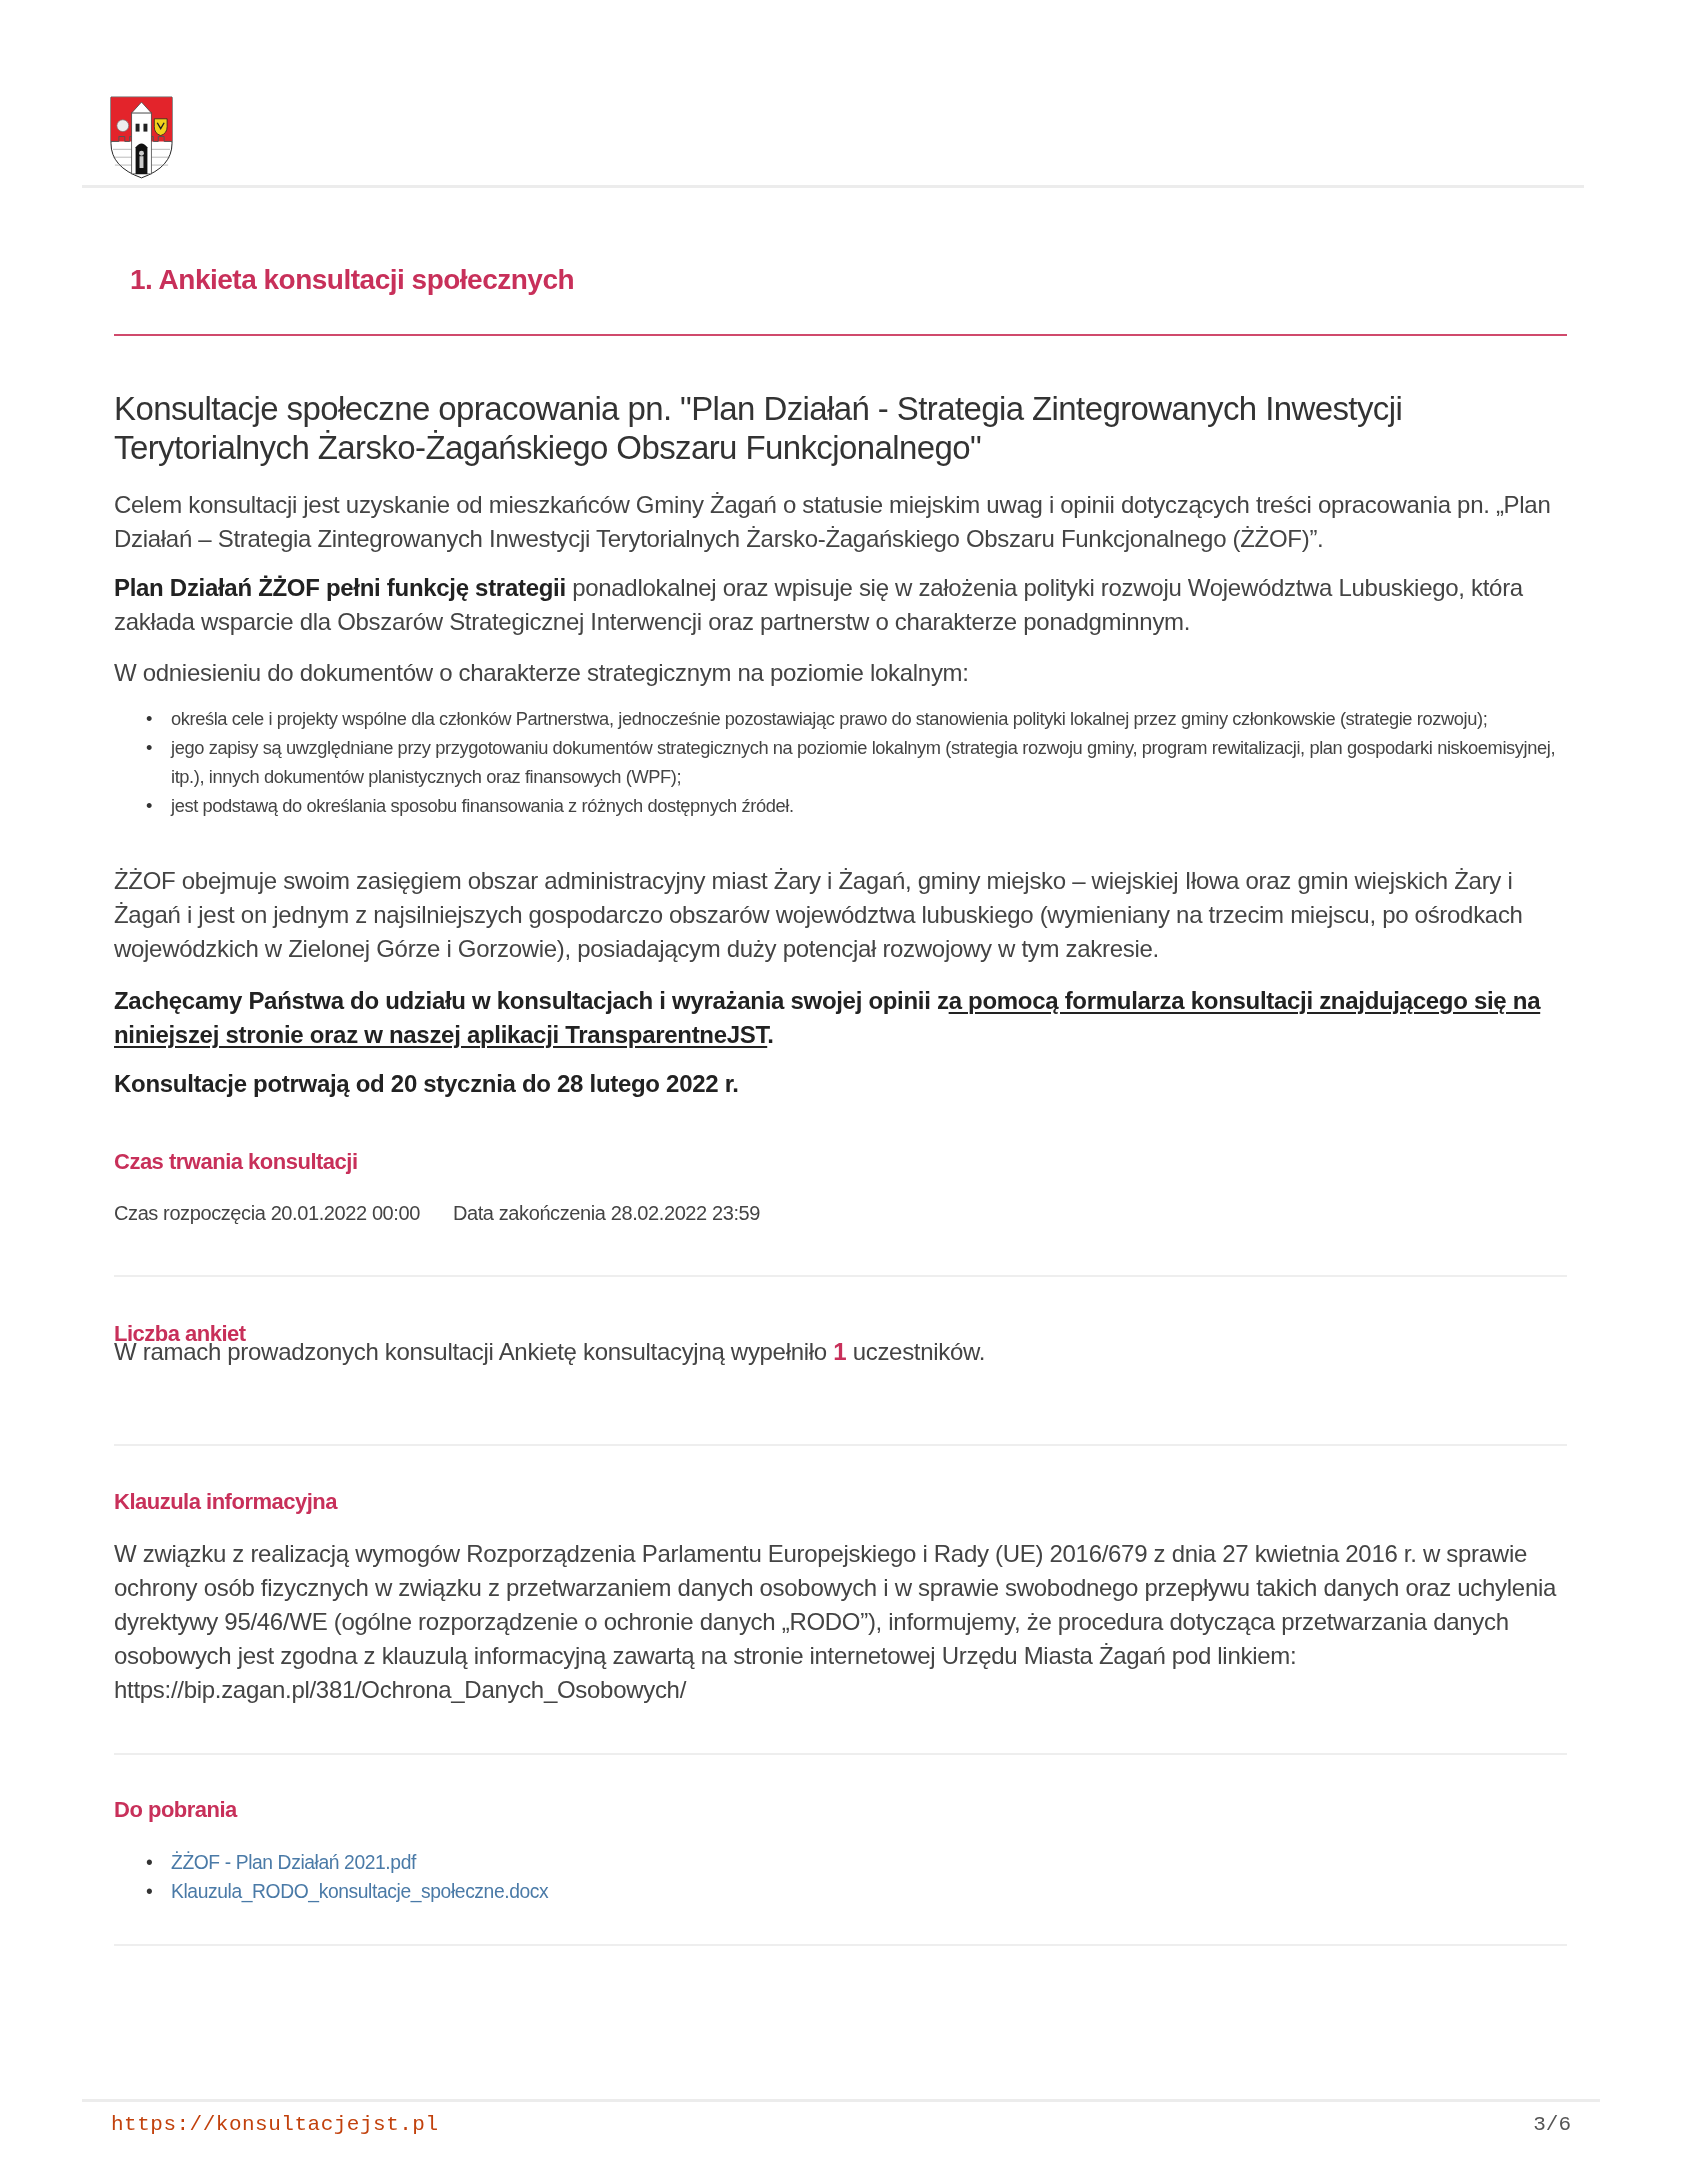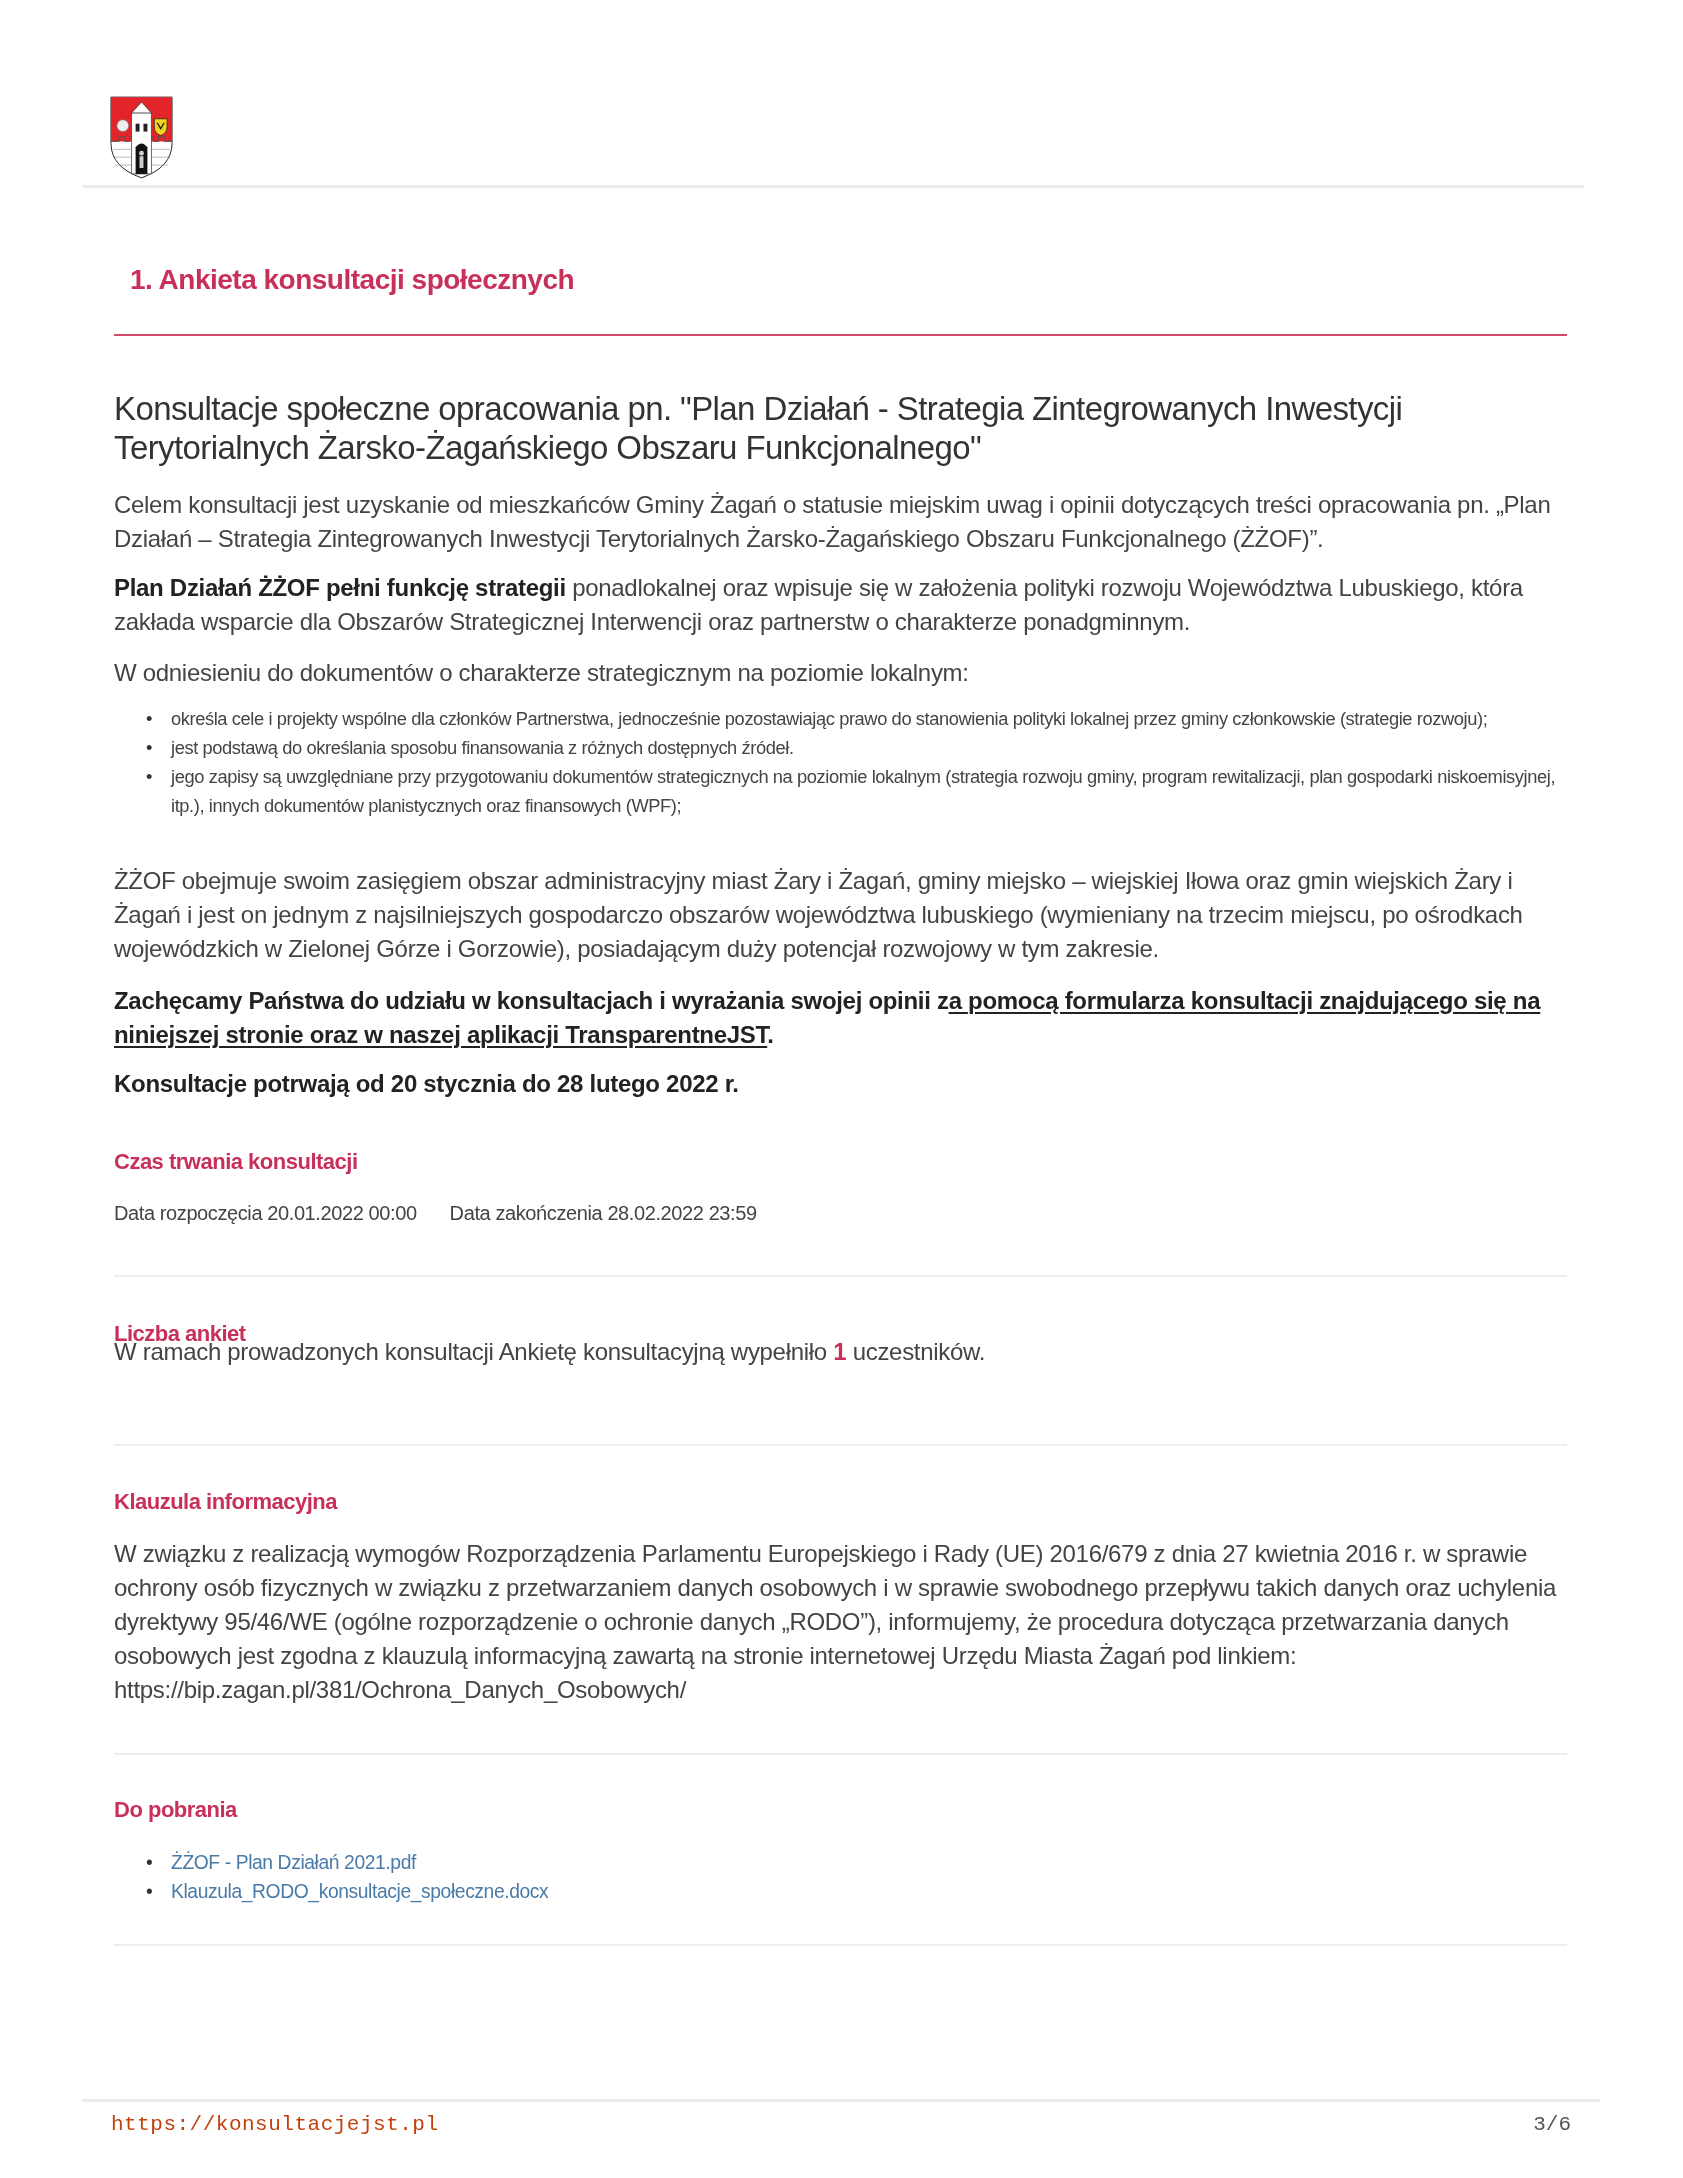--- a/index.html
+++ b/index.html
@@ -67,33 +67,33 @@
   <h2 class="subtitle">Konsultacje społeczne opracowania pn. "Plan Działań - Strategia Zintegrowanych Inwestycji Terytorialnych Żarsko-Żagańskiego Obszaru Funkcjonalnego"</h2>
 
   <p class="p" style="top:488px">Celem konsultacji jest uzyskanie od mieszkańców Gminy Żagań o statusie miejskim uwag i opinii dotyczących treści opracowania pn. „Plan Działań – Strategia Zintegrowanych Inwestycji Terytorialnych Żarsko-Żagańskiego Obszaru Funkcjonalnego (ŻŻOF)”.</p>
 
   <p class="p" style="top:571px"><b>Plan Działań ŻŻOF pełni funkcję strategii</b><span> ponadlokalnej oraz wpisuje się w założenia polityki rozwoju Województwa Lubuskiego, która zakłada wsparcie dla Obszarów Strategicznej Interwencji oraz partnerstw o charakterze ponadgminnym.</span></p>
 
   <p class="p" style="top:656px">W odniesieniu do dokumentów o charakterze strategicznym na poziomie lokalnym:</p>
 
   <ul class="list" style="top:704px">
     <li>określa cele i projekty wspólne dla członków Partnerstwa, jednocześnie pozostawiając prawo do stanowienia polityki lokalnej przez gminy członkowskie (strategie rozwoju);</li>
+    <li>jego zapisy są uwzględniane przy przygotowaniu dokumentów strategicznych na poziomie lokalnym (strategia rozwoju gminy, program rewitalizacji, plan gospodarki niskoemisyjnej, itp.), innych dokumentów planistycznych oraz finansowych (WPF);</li>
     <li>jest podstawą do określania sposobu finansowania z różnych dostępnych źródeł.</li>
-    <li>jego zapisy są uwzględniane przy przygotowaniu dokumentów strategicznych na poziomie lokalnym (strategia rozwoju gminy, program rewitalizacji, plan gospodarki niskoemisyjnej, itp.), innych dokumentów planistycznych oraz finansowych (WPF);</li>
   </ul>
 
   <p class="p" style="top:864px">ŻŻOF obejmuje swoim zasięgiem obszar administracyjny miast Żary i Żagań, gminy miejsko – wiejskiej Iłowa oraz gmin wiejskich Żary i Żagań i jest on jednym z najsilniejszych gospodarczo obszarów województwa lubuskiego (wymieniany na trzecim miejscu, po ośrodkach wojewódzkich w Zielonej Górze i Gorzowie), posiadającym duży potencjał rozwojowy w tym zakresie.</p>
 
   <p class="p" style="top:984px"><b><span>Zachęcamy Państwa do udziału w konsultacjach i wyrażania swojej opinii z</span><span class="link-u">a pomocą formularza konsultacji znajdującego się na niniejszej stronie oraz w naszej aplikacji TransparentneJST</span><span>.</span></b></p>
 
   <p class="p" style="top:1067px"><b>Konsultacje potrwają od 20 stycznia do 28 lutego 2022 r.</b></p>
 
   <h3 class="h2" style="top:1149px">Czas trwania konsultacji</h3>
   <div class="dates">
-    <span>Data rozpoczęcia</span>
+    <span>Czas rozpoczęcia</span>
     <span>20.01.2022 00:00</span><span class="gap"></span><span>Data zakończenia</span>
     <span>28.02.2022 23:59</span>
   </div>
   <div class="divider" style="top:1275px"></div>
 
   <h3 class="h2" style="top:1321px">Liczba ankiet</h3>
   <p class="p" style="top:1335px"><span>W ramach prowadzonych konsultacji Ankietę konsultacyjną wypełniło </span><span class="count">1</span><span> uczestników.</span></p>
   <div class="divider" style="top:1444px"></div>
 
   <h3 class="h2" style="top:1489px">Klauzula informacyjna</h3>

